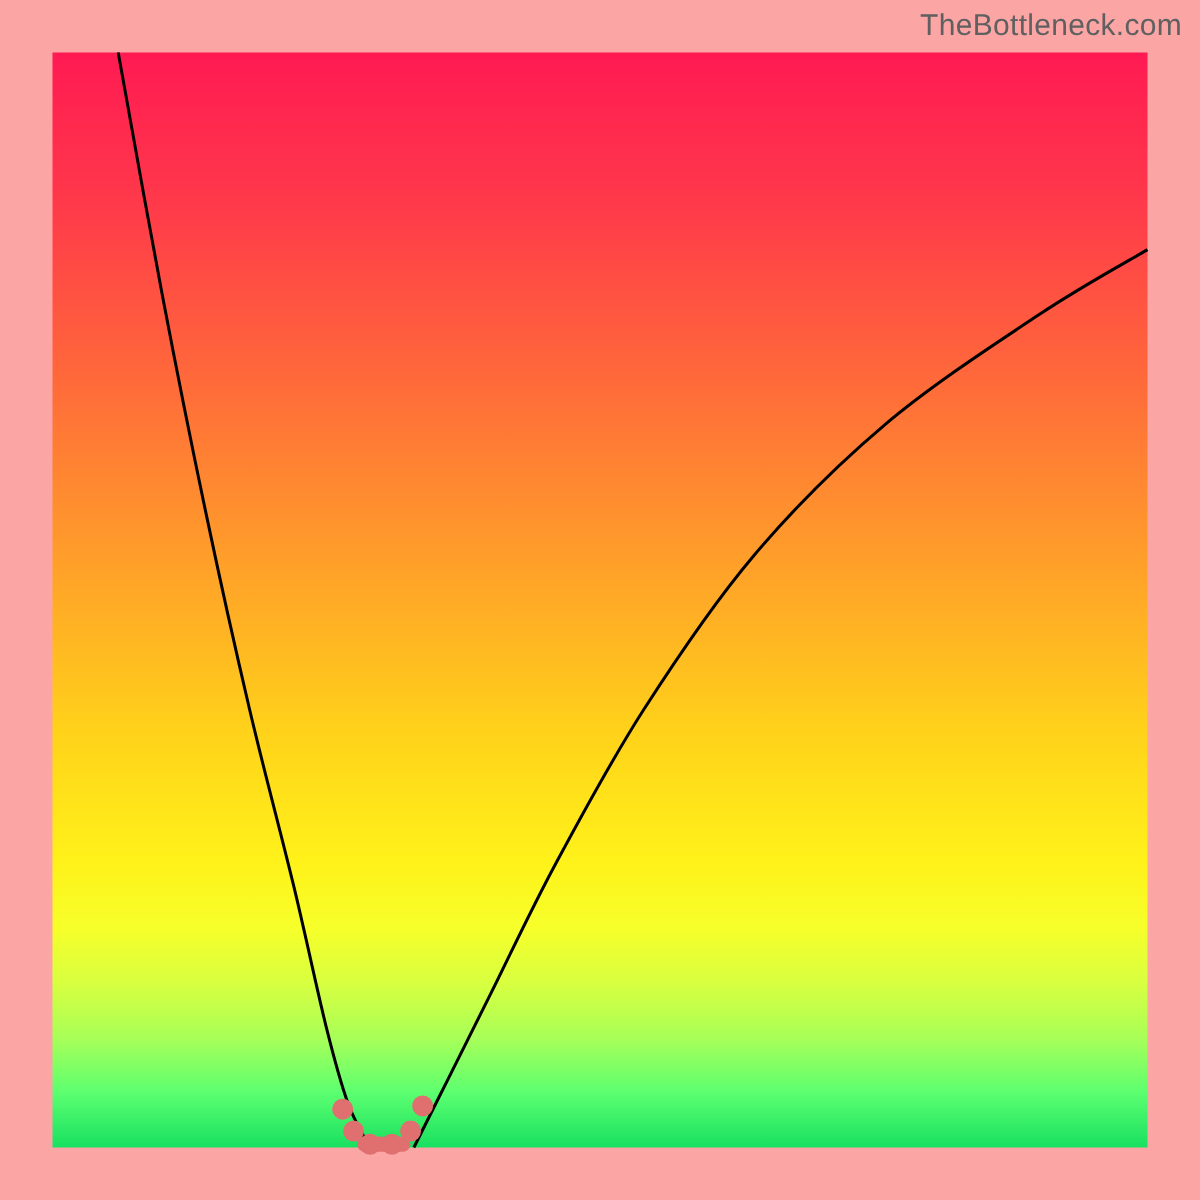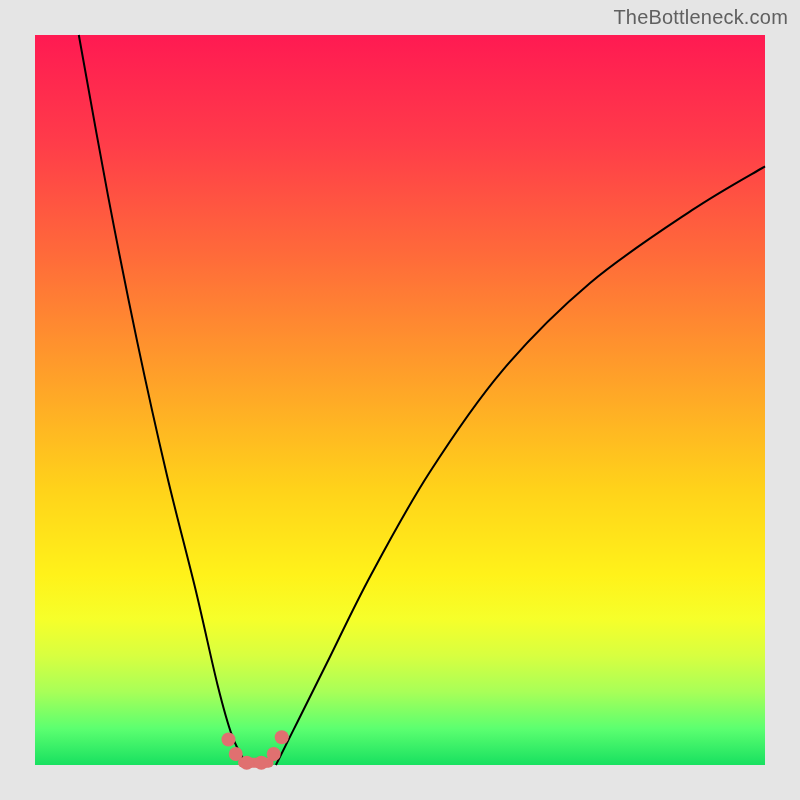--- a/index.html
+++ b/index.html
@@ -10,21 +10,21 @@
     background: #000;
     font-family: Arial, Helvetica, sans-serif;
     overflow: hidden;
   }
   .frame {
     position: absolute;
     left: 0;
     top: 0;
     width: 800px;
     height: 800px;
-    background: #e5e5e5;
+    background: #fca5a5;
   }
   .plot {
     position: absolute;
     left: 35px;
     top: 35px;
     width: 730px;
     height: 730px;
     
     background: linear-gradient(to bottom,
       #ff1a52 0%,

